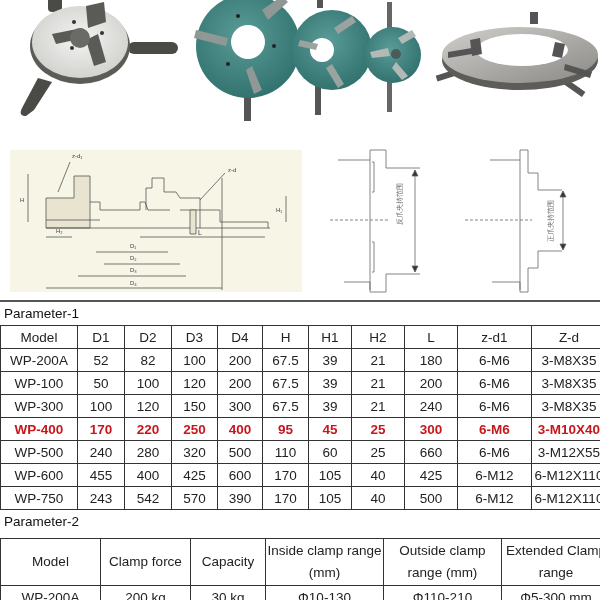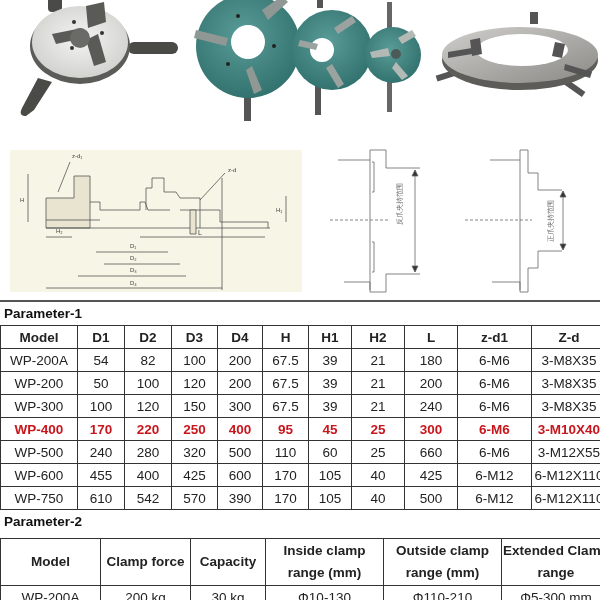--- a/index.html
+++ b/index.html
@@ -3,33 +3,33 @@
 <meta charset="utf-8">
 <style>
   * { box-sizing: border-box; margin: 0; padding: 0; }
   html, body { width: 600px; height: 600px; overflow: hidden; background: #ffffff; }
   body { font-family: "Liberation Sans", "DejaVu Sans", sans-serif; color: #222; position: relative; }
 
   .photos { position: absolute; left: 0; top: 0; width: 600px; height: 140px; }
   .diagrams { position: absolute; left: 0; top: 140px; width: 600px; height: 160px; }
 
   .section-title {
-    position: absolute; left: 4px; font-weight: bold; font-size: 13.5px; color: #111;
+    position: absolute; left: 4px; font-weight: normal; font-size: 13.5px; color: #111;
   }
   .rule { position: absolute; left: 0; width: 600px; height: 2px; background: #555; }
 
   table.spec {
     position: absolute; left: 0; border-collapse: collapse; table-layout: fixed;
     font-size: 13.5px; color: #222;
   }
   table.spec td, table.spec th {
     border: 1.5px solid #333; text-align: center; font-weight: normal;
     white-space: nowrap; overflow: hidden; padding: 0;
   }
-  table.spec th { font-weight: bold; }
+  table.spec th { font-weight: normal; }
   tr.highlight td { color: #c8161d; font-weight: bold; }
 
   #t1 { top: 325px; width: 606px; }
   #t1 tr { height: 23px; }
   #t2 { top: 538px; width: 610px; }
   #t2 th { line-height: 22px; padding: 1px 0; white-space: normal; }
   #t2 tr.data-row { height: 24px; }
 </style>
 </head>
 <body>
@@ -204,33 +204,33 @@
       <th>H1</th>
       <th>H2</th>
       <th>L</th>
       <th>z-d1</th>
       <th>Z-d</th>
     </tr>
   </thead>
   <tbody id="t1-body">
       <tr>
         <td>WP-200A</td>
-        <td>54</td>
+        <td>52</td>
         <td>82</td>
         <td>100</td>
         <td>200</td>
         <td>67.5</td>
         <td>39</td>
         <td>21</td>
         <td>180</td>
         <td>6-M6</td>
         <td>3-M8X35</td>
       </tr>
       <tr>
-        <td>WP-200</td>
+        <td>WP-100</td>
         <td>50</td>
         <td>100</td>
         <td>120</td>
         <td>200</td>
         <td>67.5</td>
         <td>39</td>
         <td>21</td>
         <td>200</td>
         <td>6-M6</td>
         <td>3-M8X35</td>
@@ -282,21 +282,21 @@
         <td>600</td>
         <td>170</td>
         <td>105</td>
         <td>40</td>
         <td>425</td>
         <td>6-M12</td>
         <td>6-M12X110</td>
       </tr>
       <tr>
         <td>WP-750</td>
-        <td>610</td>
+        <td>243</td>
         <td>542</td>
         <td>570</td>
         <td>390</td>
         <td>170</td>
         <td>105</td>
         <td>40</td>
         <td>500</td>
         <td>6-M12</td>
         <td>6-M12X110</td>
       </tr>

